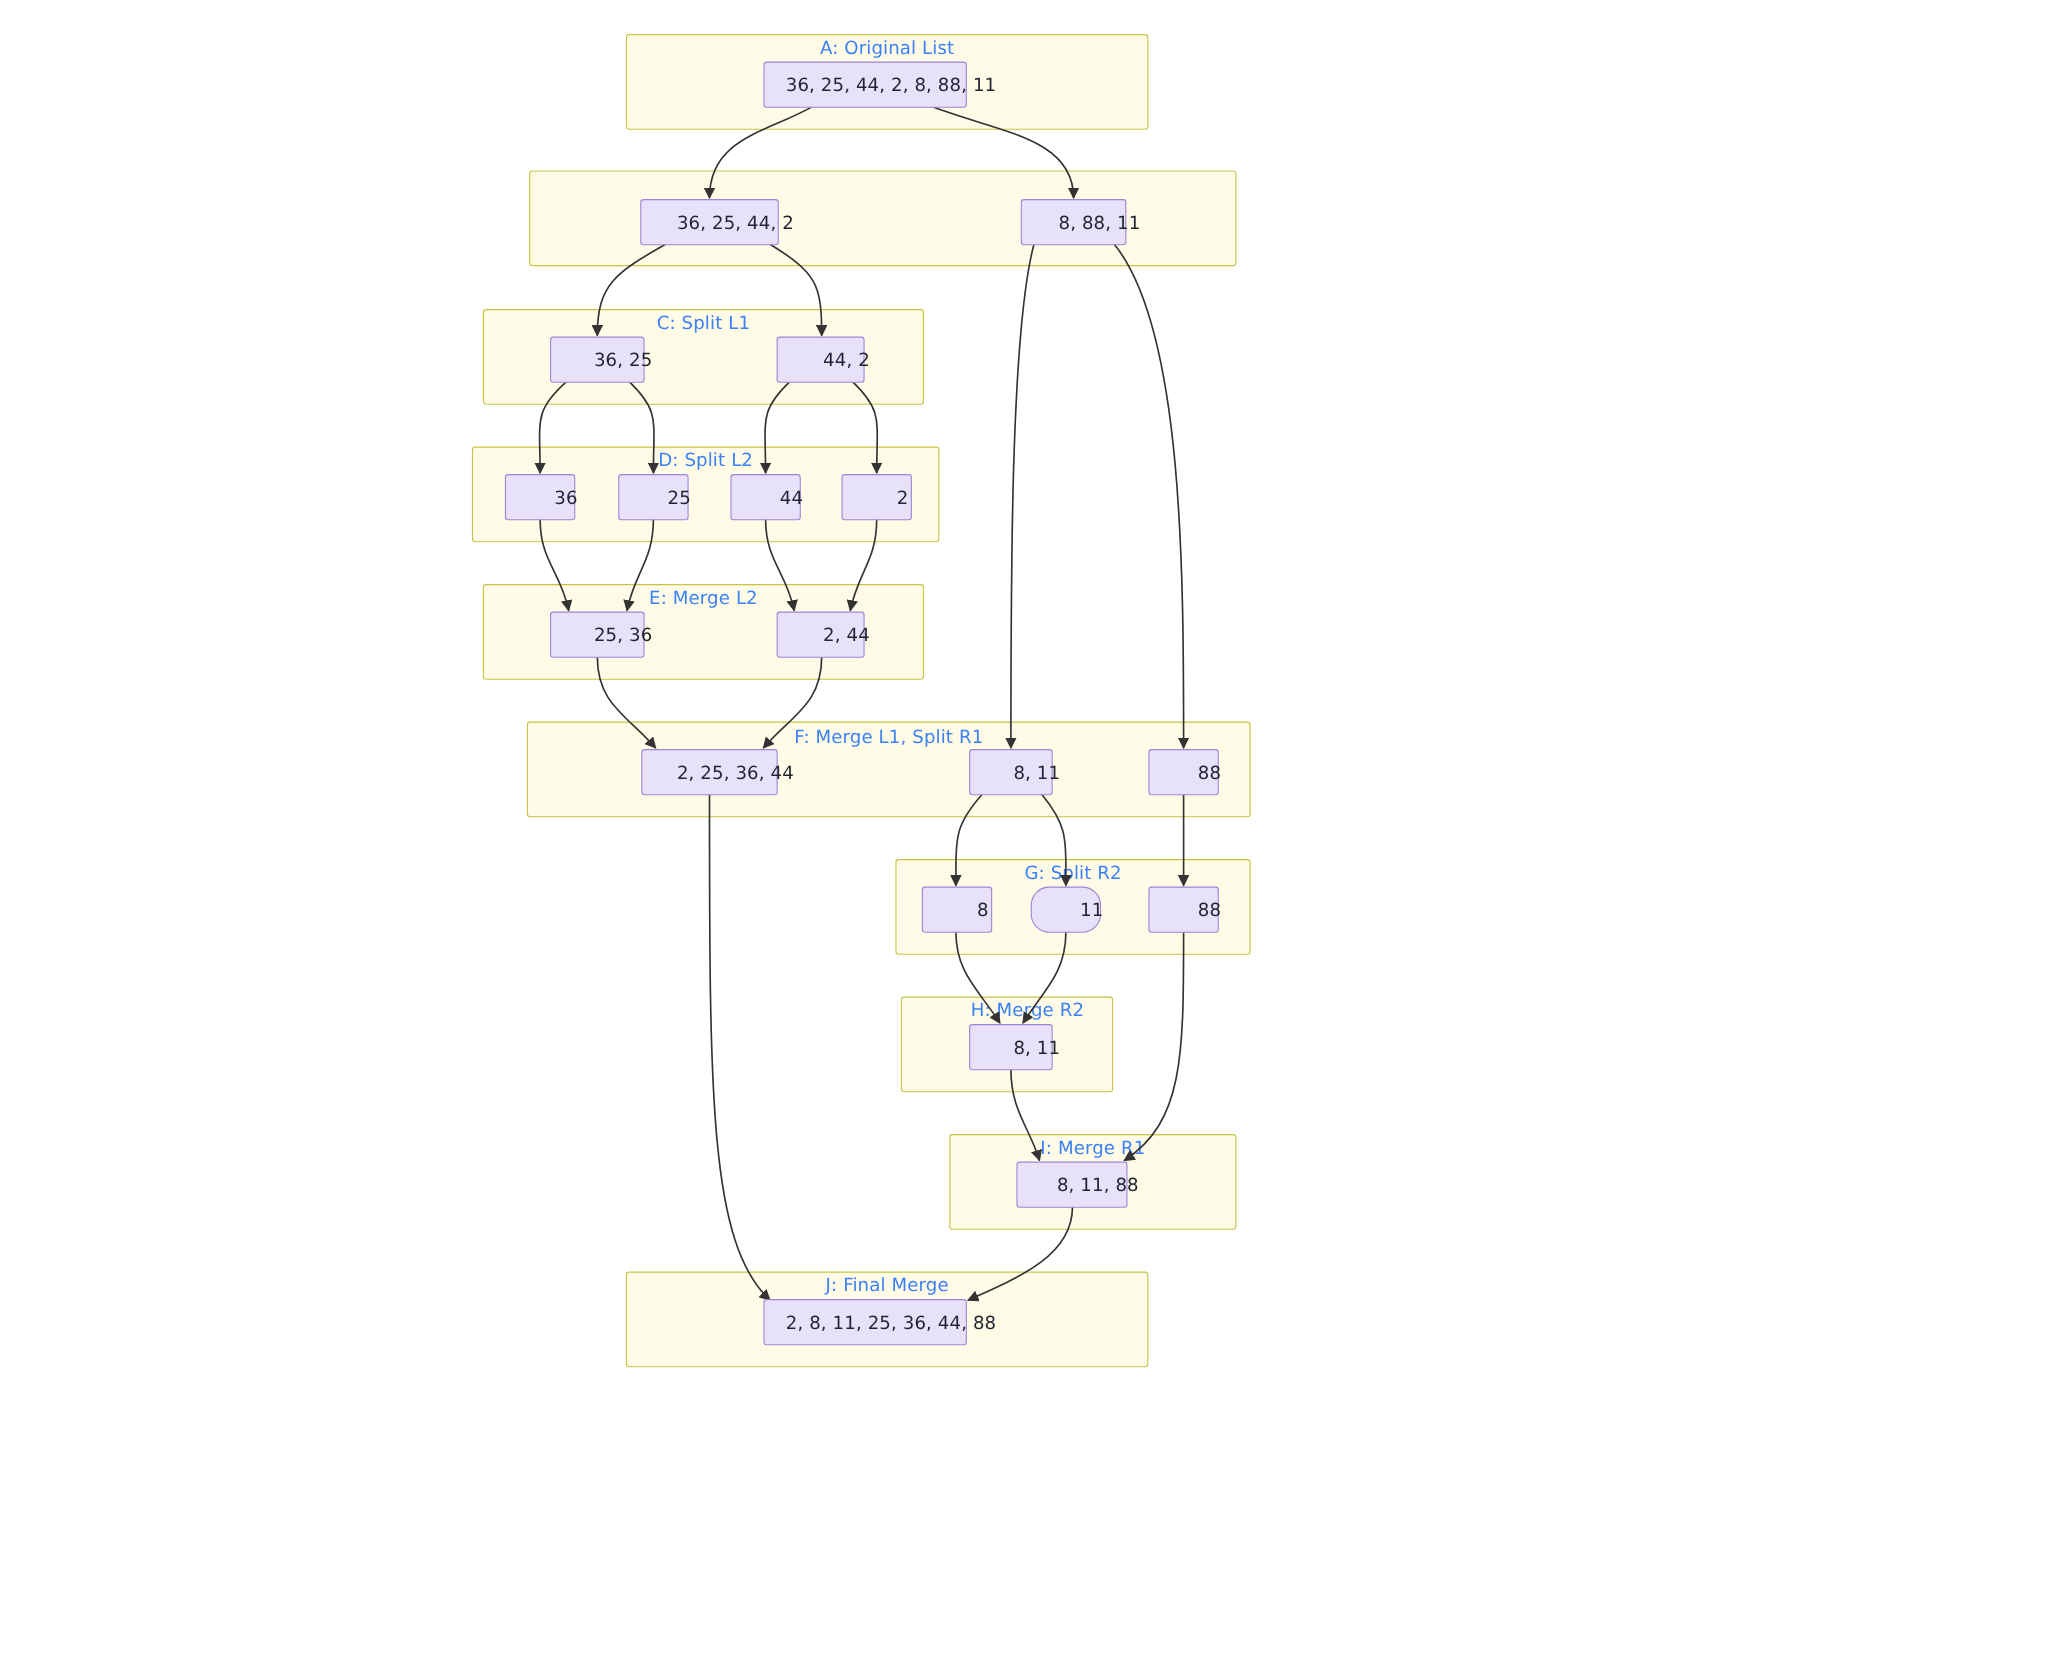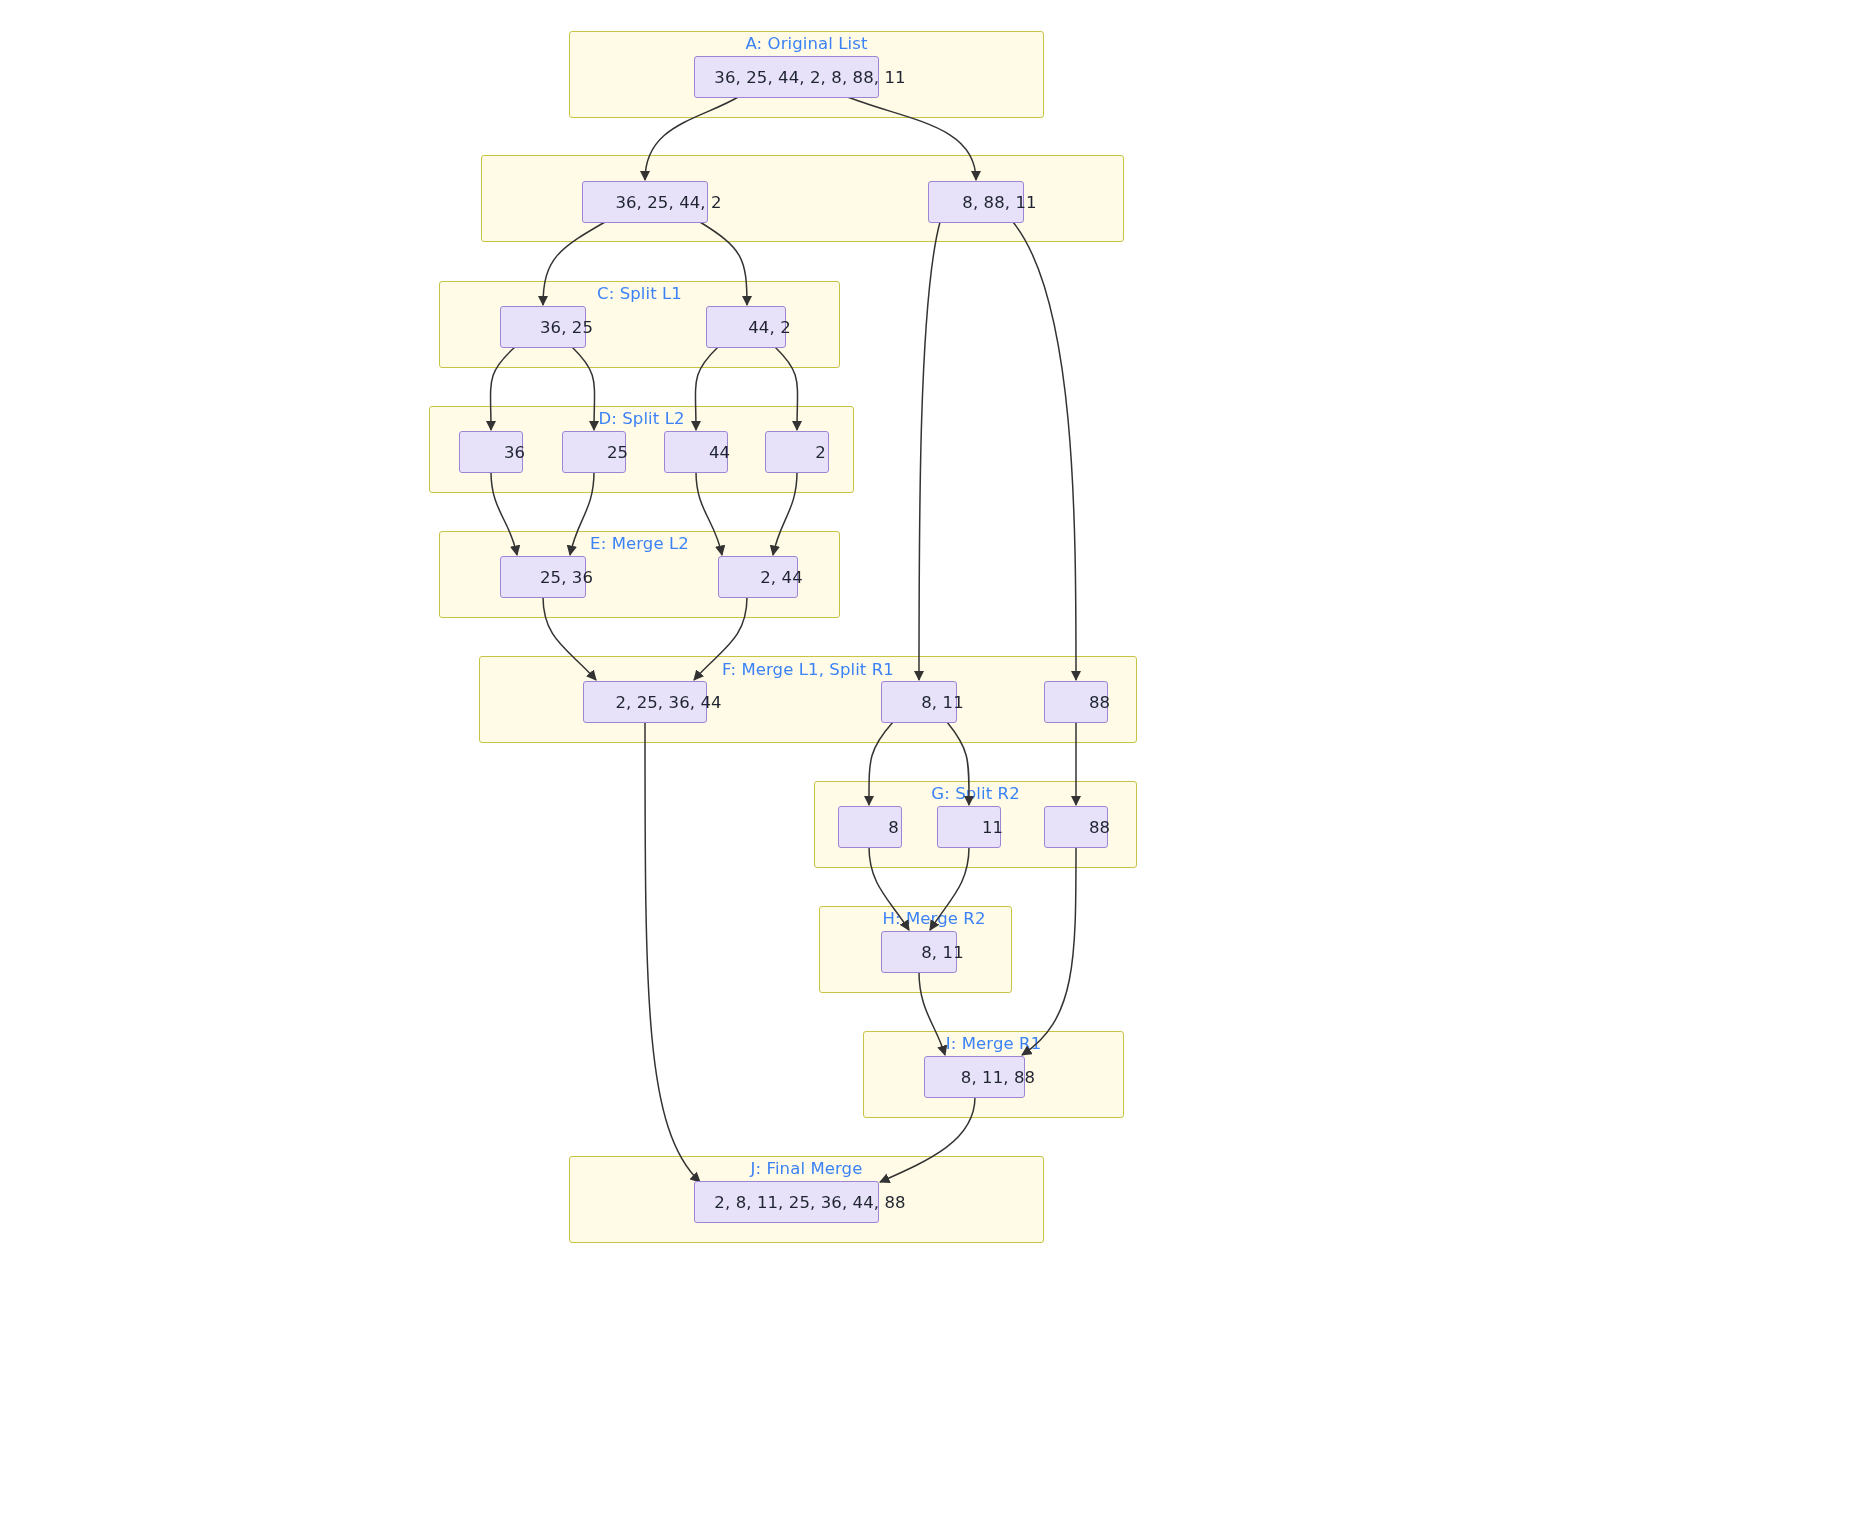--- a/index.html
+++ b/index.html
@@ -165,38 +165,38 @@
   <div class="node" style="left:664px; top:431px; width:64px; height:42px;">
     <span>44</span>
   </div>
   <div class="node" style="left:765px; top:431px; width:64px; height:42px;">
     <span>2</span>
   </div>
 
   <div class="node" style="left:500px; top:556px; width:86px; height:42px;">
     <span>25, 36</span>
   </div>
-  <div class="node" style="left:706px; top:556px; width:80px; height:42px;margin-left:12px;">
+  <div class="node" style="left:706px; top:556px; width:80px; height:42px;">
     <span>2, 44</span>
   </div>
 
   <div class="node" style="left:583px; top:681px; width:124px; height:42px;">
     <span>2, 25, 36, 44</span>
   </div>
   <div class="node" style="left:881px; top:681px; width:76px; height:42px;">
     <span>8, 11</span>
   </div>
   <div class="node" style="left:1044px; top:681px; width:64px; height:42px;">
     <span>88</span>
   </div>
 
   <div class="node" style="left:838px; top:806px; width:64px; height:42px;">
     <span>8</span>
   </div>
-  <div class="node" style="left:937px; top:806px; width:64px; height:42px;">
+  <div class="node" style="left:937px; top:806px; width:64px; height:42px;border-radius:17px;">
     <span>11</span>
   </div>
   <div class="node" style="left:1044px; top:806px; width:64px; height:42px;">
     <span>88</span>
   </div>
 
   <div class="node" style="left:881px; top:931px; width:76px; height:42px;">
     <span>8, 11</span>
   </div>
 

